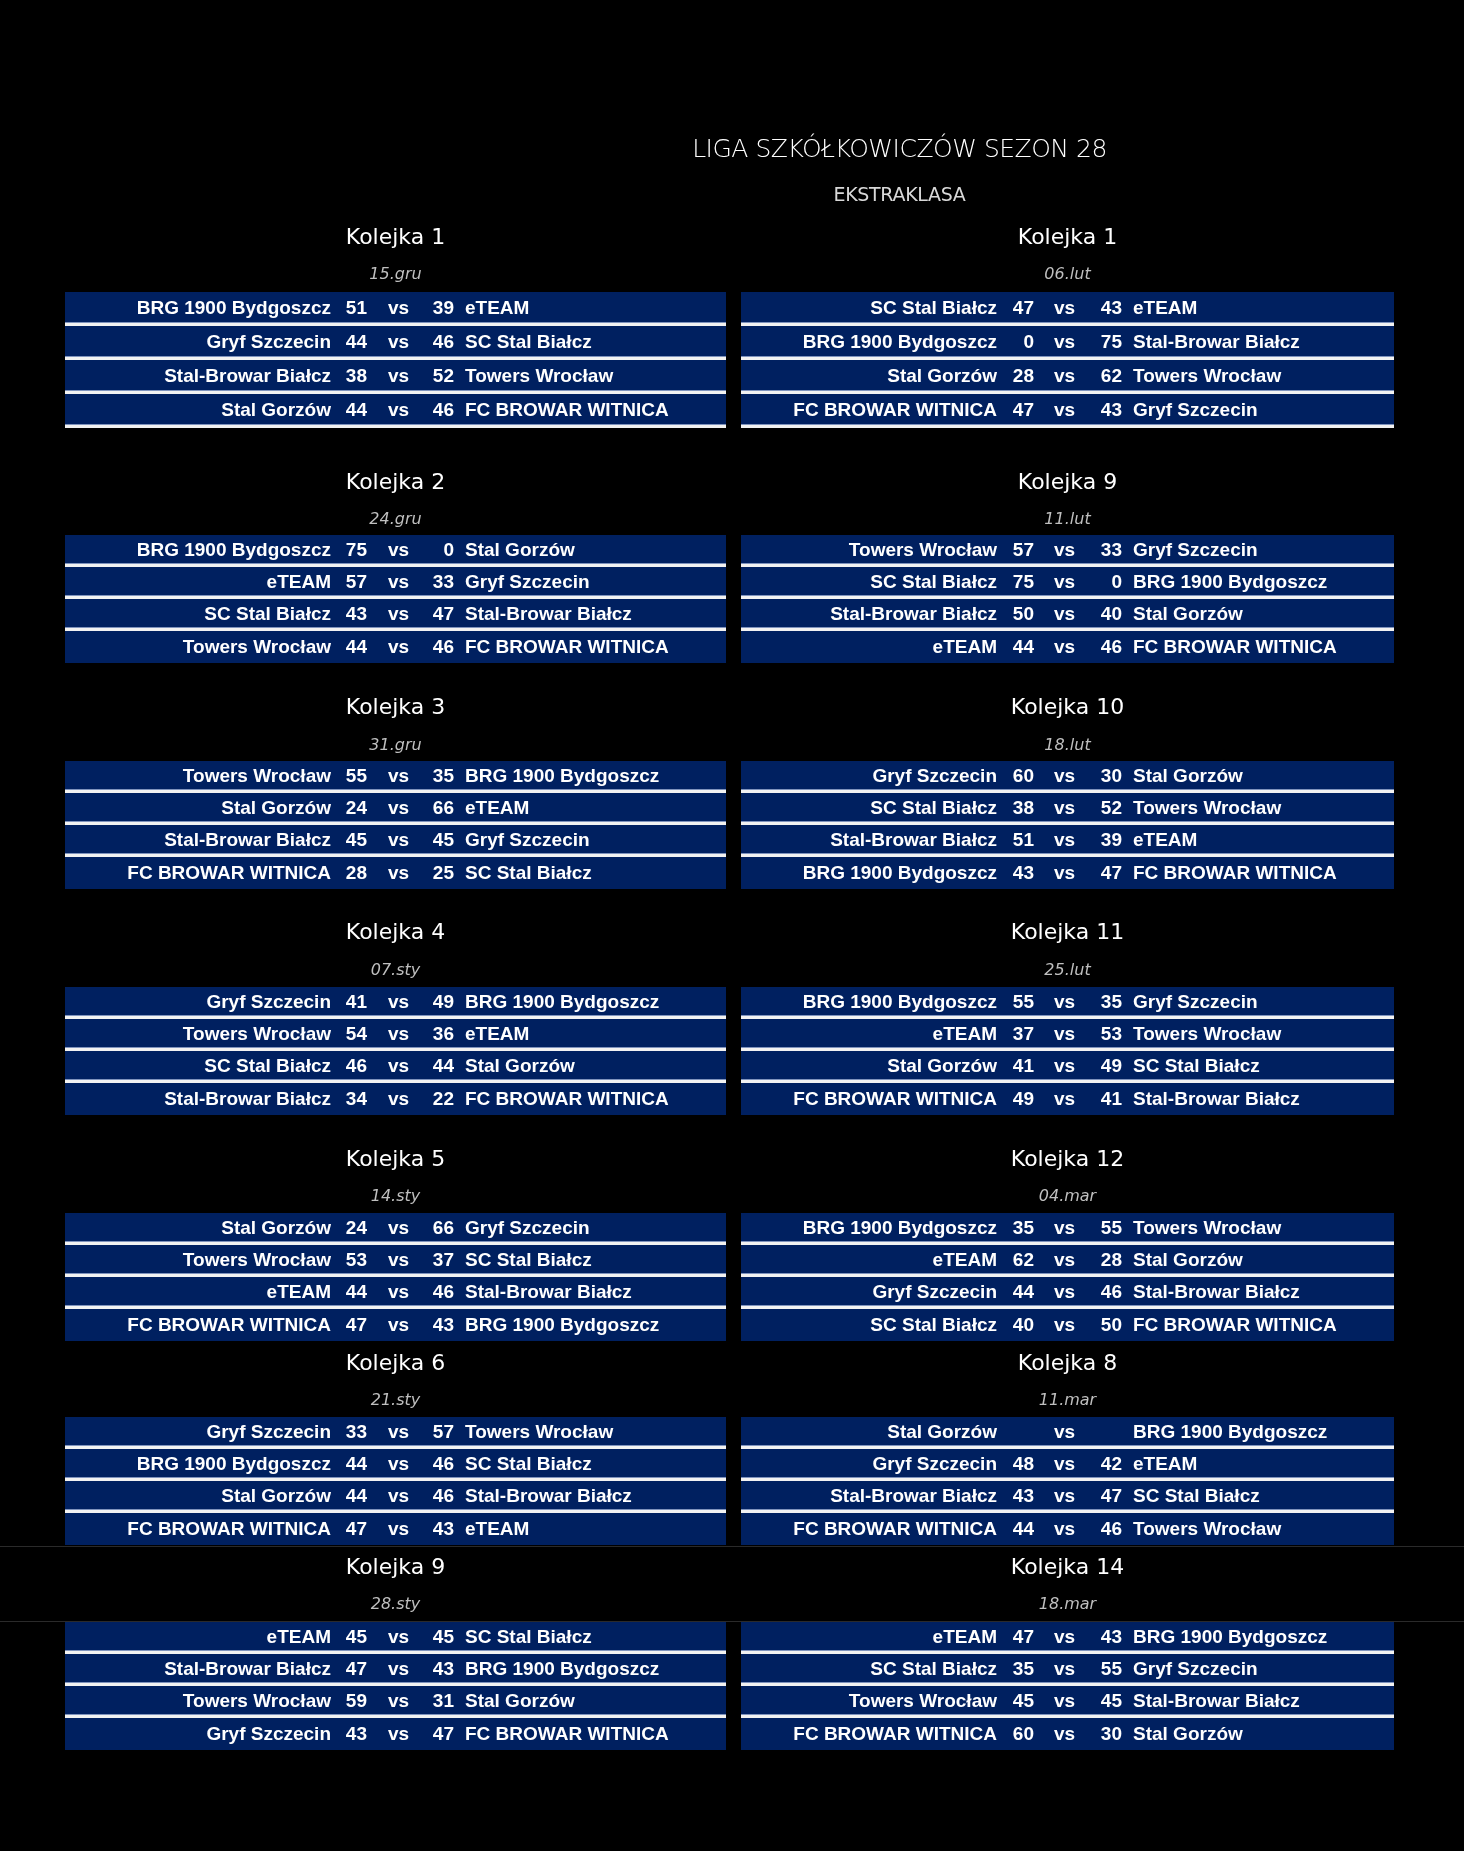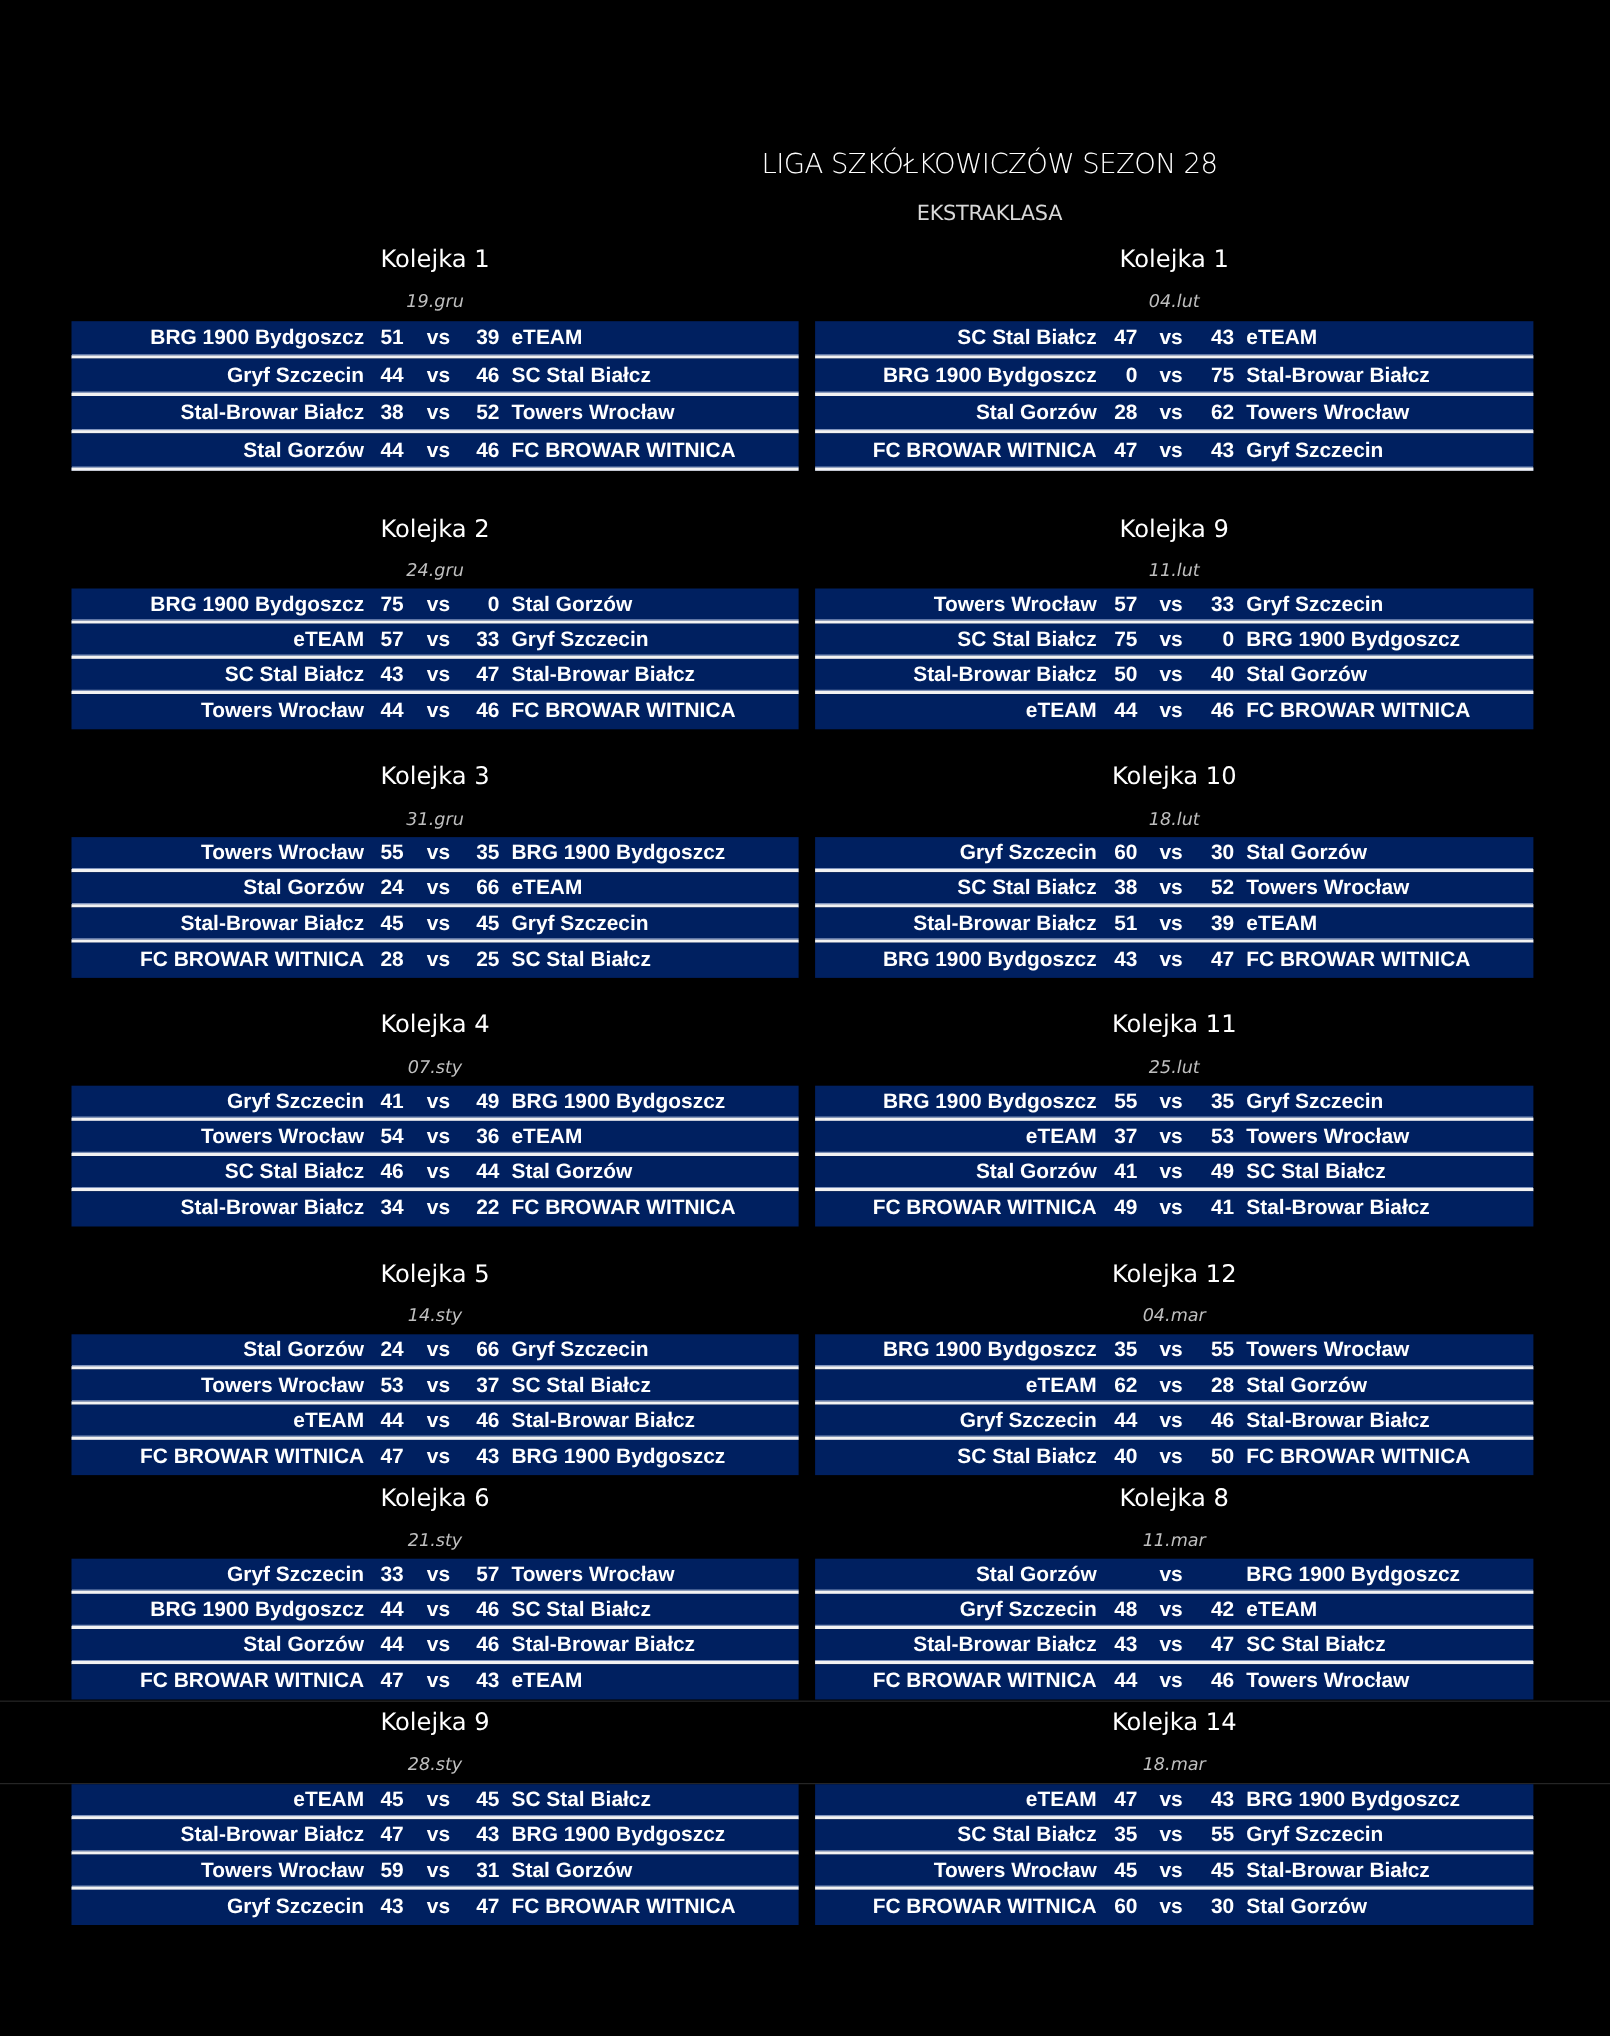--- a/index.html
+++ b/index.html
@@ -32,21 +32,21 @@
 
 <div class="title">LIGA SZKÓŁKOWICZÓW SEZON 28</div>
 <div class="subtitle">EKSTRAKLASA</div>
 
 <div class="pagebreak" style="top:1546px"></div>
 <div class="pagebreak" style="top:1621px"></div>
 
 <div id="sections">
     <div class="section left" style="top: 0px;">
       <div class="round-title" style="top: 224px;">Kolejka 1</div>
-      <div class="round-date" style="top: 264px;">19.gru</div>
+      <div class="round-date" style="top: 264px;">15.gru</div>
       <div class="table" style="top: 292px;">
         <div class="row" style="height: 34px;">
           <span class="home" style="line-height: 31px;">BRG 1900 Bydgoszcz</span>
           <span class="s1" style="line-height: 31px;">51</span>
           <span class="vs" style="line-height: 31px;">vs</span>
           <span class="s2" style="line-height: 31px;">39</span>
           <span class="away" style="line-height: 31px;">eTEAM</span>
         </div>
         <div class="row" style="height: 34px;">
           <span class="home" style="line-height: 31px;">Gryf Szczecin</span>
@@ -270,21 +270,21 @@
           <span class="home" style="line-height: 32px;">Gryf Szczecin</span>
           <span class="s1" style="line-height: 32px;">43</span>
           <span class="vs" style="line-height: 32px;">vs</span>
           <span class="s2" style="line-height: 32px;">47</span>
           <span class="away" style="line-height: 32px;">FC BROWAR WITNICA</span>
         </div>
       </div>
     </div>
     <div class="section right" style="top: 0px;">
       <div class="round-title" style="top: 224px;">Kolejka 1</div>
-      <div class="round-date" style="top: 264px;">04.lut</div>
+      <div class="round-date" style="top: 264px;">06.lut</div>
       <div class="table" style="top: 292px;">
         <div class="row" style="height: 34px;">
           <span class="home" style="line-height: 31px;">SC Stal Białcz</span>
           <span class="s1" style="line-height: 31px;">47</span>
           <span class="vs" style="line-height: 31px;">vs</span>
           <span class="s2" style="line-height: 31px;">43</span>
           <span class="away" style="line-height: 31px;">eTEAM</span>
         </div>
         <div class="row" style="height: 34px;">
           <span class="home" style="line-height: 31px;">BRG 1900 Bydgoszcz</span>

